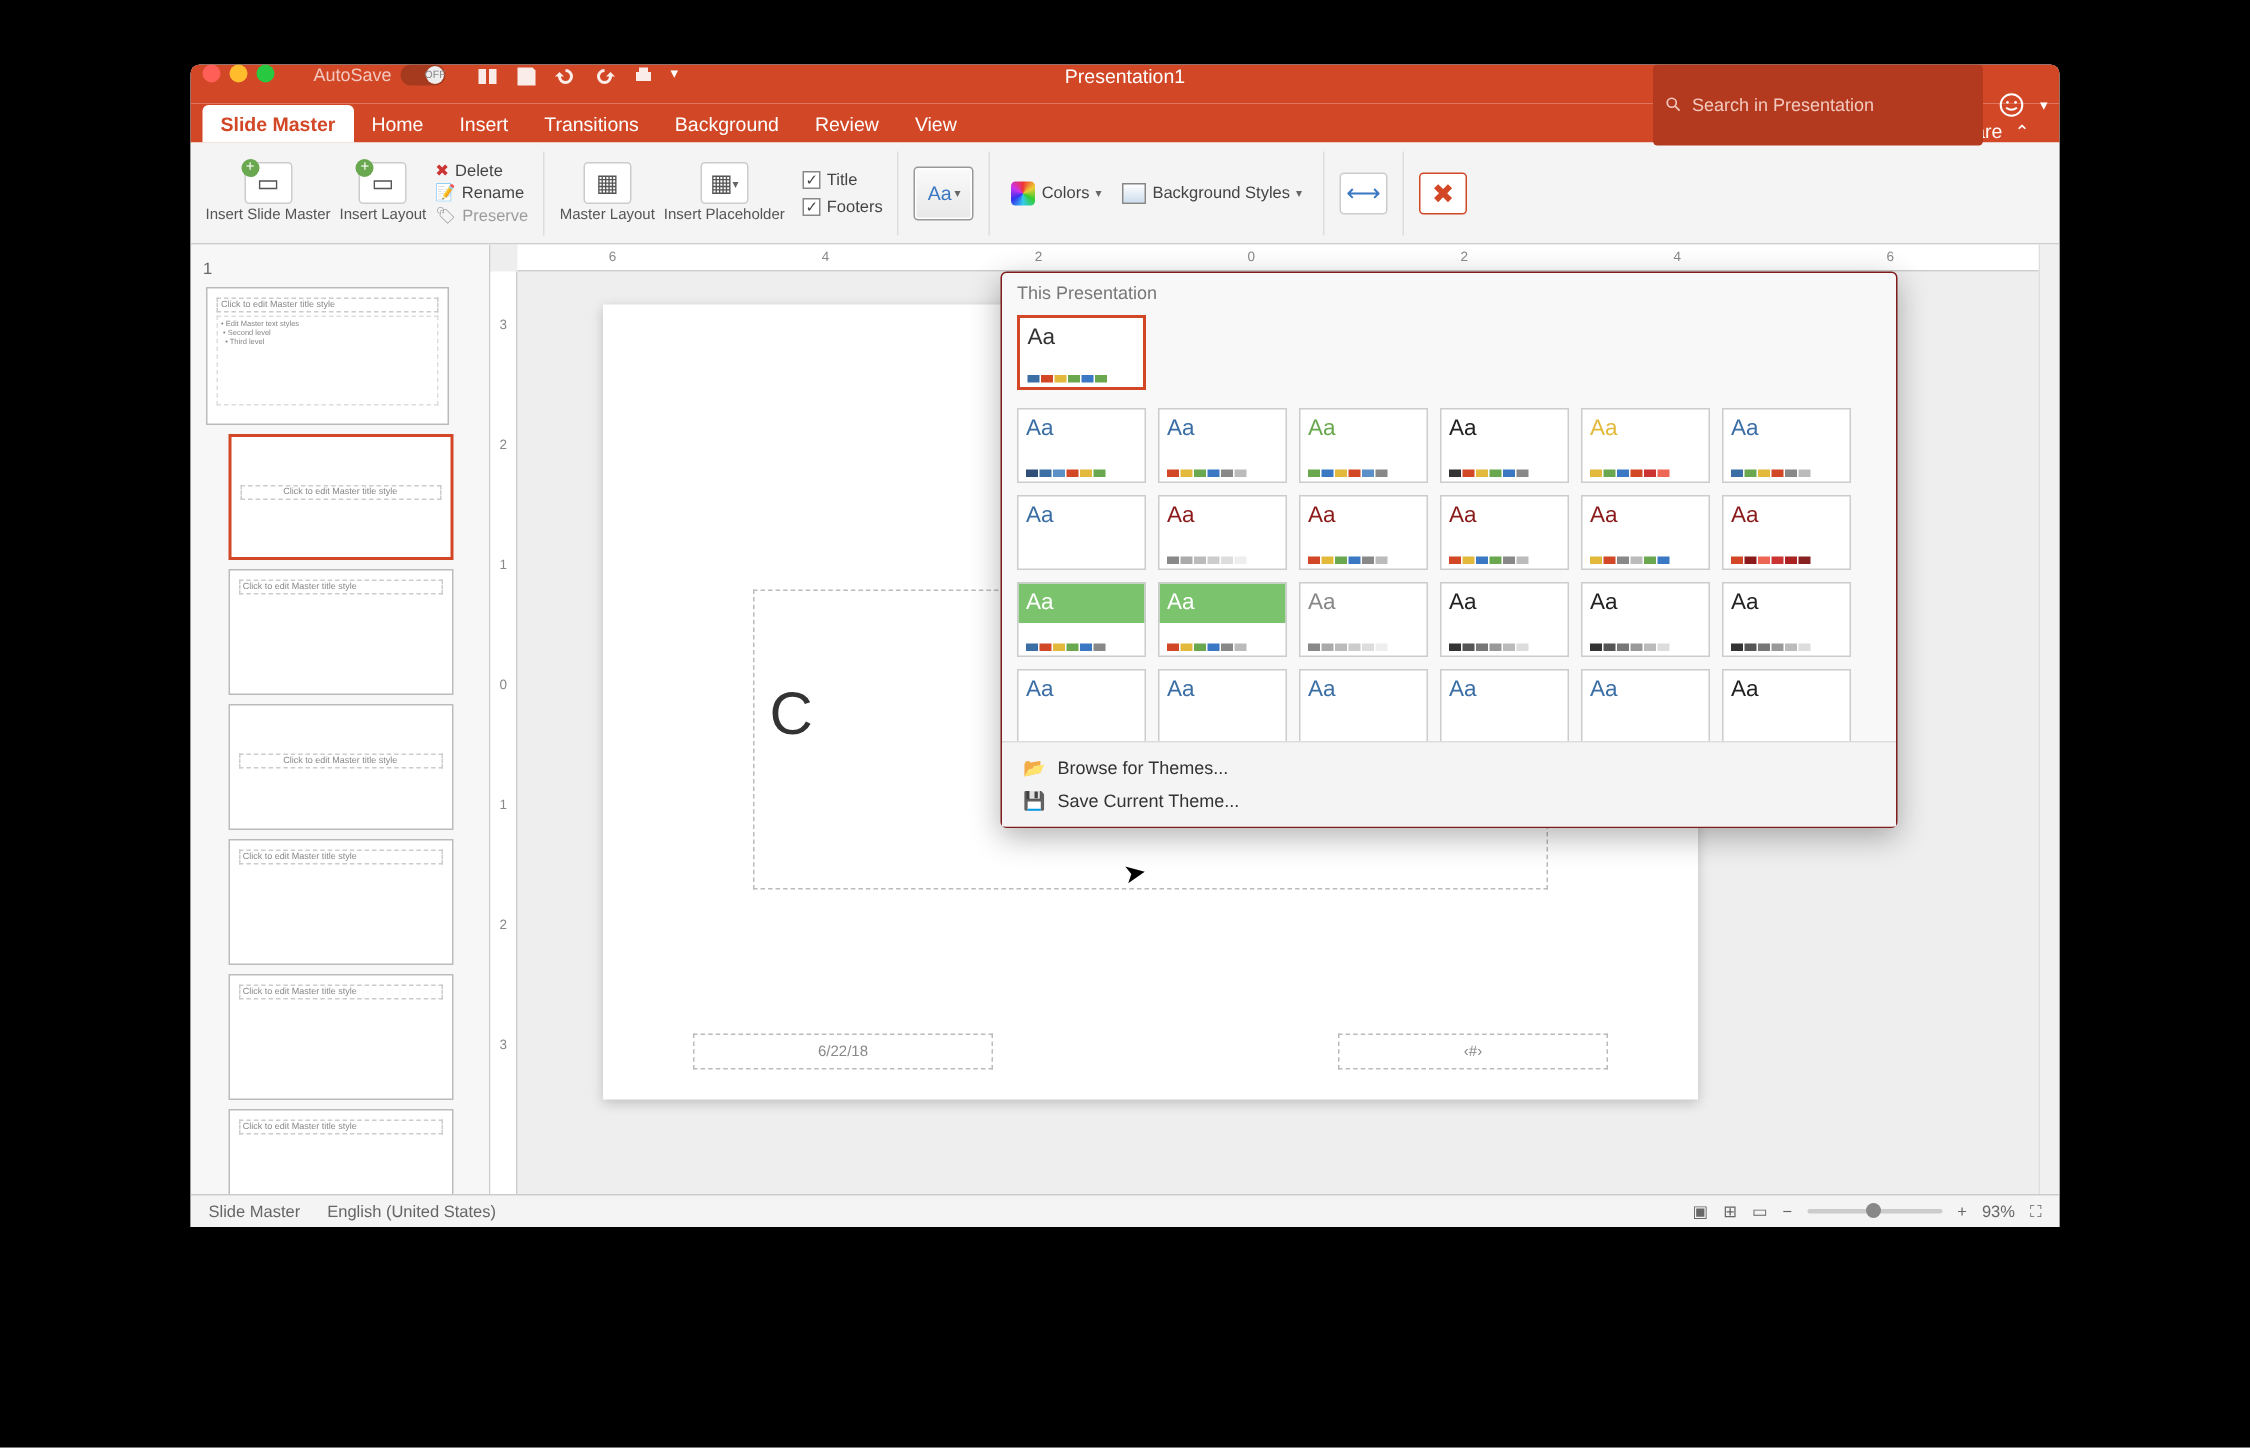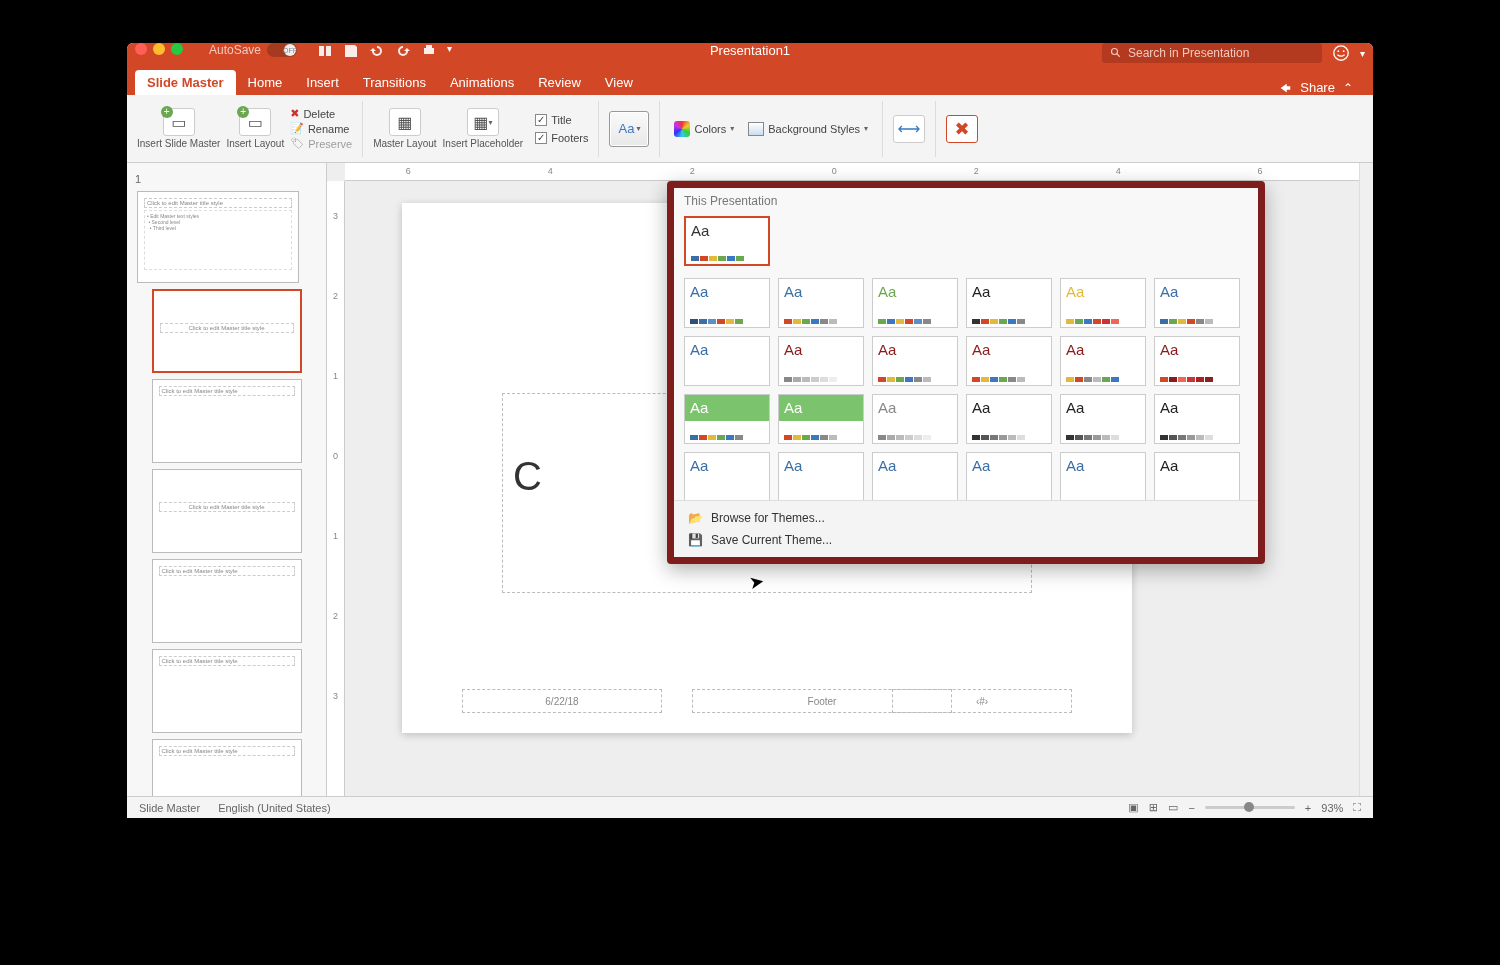--- a/index.html
+++ b/index.html
@@ -10,21 +10,21 @@
   .titlebar { height: 26px; background: #d24726; display: flex; align-items: flex-start; padding: 0 8px; gap: 6px; position: relative; }
   .traffic { width:12px;height:12px;border-radius:50%; }
   .tl-close{background:#ff5f57;} .tl-min{background:#ffbd2e;} .tl-max{background:#28c840;}
   .autosave-box { margin-left: 20px; display: flex; align-items: center; gap: 6px; color: #f3c9bf; font-size: 12px; }
   .autosave-toggle { width:30px;height:14px;background:#a63a1e;border-radius:7px;display:flex;align-items:center; padding:1px; }
   .autosave-knob{width:12px;height:12px;background:#eee;border-radius:50%;font-size:7px;display:flex;align-items:center;justify-content:center;color:#888;margin-left:auto;}
   .qat { display:flex; gap:10px; margin-left:14px; color:#fff; font-size:14px; }
   .qat svg, .qat .g { width:16px;height:16px;fill:#fff;opacity:0.9; }
   .title { position:absolute; left:0;right:0;text-align:center;color:#fff;font-size:13px;pointer-events:none; }
   .titlebar-right{margin-left:auto;display:flex;align-items:center;gap:10px;}
-  .searchbox{background:#b33a1f;border-radius:3px;padding:3px 8px;display:flex;align-items:center;gap:6px;color:#f3c9bf;font-size:12px;width:220px;}
+  .searchbox{background:#b33a1f;border-radius:3px;padding:20px 8px;display:flex;align-items:center;gap:6px;color:#f3c9bf;font-size:12px;width:220px;}
 
   
   .ribbon-tabs{height:26px;background:#d24726;display:flex;align-items:flex-end;padding:0 8px;}
   .rtab{padding:5px 12px;font-size:13px;color:#fff;border-radius:4px 4px 0 0;cursor:pointer;}
   .rtab.active{background:#fff;color:#d24726;font-weight:600;}
   .ribbon-right{margin-left:auto;display:flex;align-items:center;gap:8px;color:#fff;font-size:13px;padding-right:12px;}
 
   
   .ribbon{height:68px;background:#f4f4f4;border-bottom:1px solid #ccc;display:flex;align-items:center;padding:4px 10px;gap:6px;font-size:11px;color:#555;}
   .rgroup{display:flex;flex-direction:column;align-items:center;gap:2px;}
@@ -52,21 +52,21 @@
   .hruler span{position:absolute;top:3px;}
   .vruler{width:18px;background:#fff;border-right:1px solid #ccc;position:absolute;left:0;top:18px;bottom:0;font-size:9px;color:#888;}
   .vruler span{position:absolute;left:6px;}
   .canvas{position:absolute;left:75px;top:40px;width:730px;height:530px;background:#fff;box-shadow:0 2px 8px rgba(0,0,0,0.2);}
   .ph-body{position:absolute;left:100px;top:190px;right:100px;bottom:140px;border:1px dashed #bbb;}
   .ph-body .big{font-size:40px;color:#333;position:absolute;left:10px;top:60px;}
   .ph-foot{position:absolute;bottom:20px;height:24px;border:1px dashed #bbb;font-size:10px;color:#888;display:flex;align-items:center;justify-content:center;}
   .ft-date{left:60px;width:200px;} .ft-mid{left:290px;width:260px;} .ft-num{right:60px;width:180px;}
 
   
-  .dropdown{position:absolute;left:540px;top:138px;width:598px;background:#f8f8f8;border:7px solid #7f1d1d;border-radius:4px;box-shadow:0 6px 20px rgba(0,0,0,0.3);z-index:50;font-size:12px;color:#555;}
+  .dropdown{position:absolute;left:540px;top:138px;width:598px;background:#f8f8f8;border:1px solid #7f1d1d;border-radius:4px;box-shadow:0 6px 20px rgba(0,0,0,0.3);z-index:50;font-size:12px;color:#555;}
   .dd-section-label{padding:6px 10px 4px;color:#777;}
   .dd-grid{display:flex;flex-wrap:wrap;gap:8px;padding:4px 10px 8px;}
   .theme-th{width:86px;height:50px;background:#fff;border:1px solid #ccc;position:relative;display:flex;flex-direction:column;justify-content:space-between;padding:4px 5px 3px;}
   .theme-th.sel{border:2px solid #d24726;}
   .theme-th .aa{font-size:15px;font-weight:500;}
   .theme-th .sw{display:flex;gap:1px;}
   .theme-th .sw i{width:8px;height:5px;display:block;}
   .dd-footer{border-top:1px solid #ddd;background:#f4f4f4;padding:6px 0;}
   .dd-footer-item{display:flex;align-items:center;gap:8px;padding:4px 14px;color:#333;}
   .cursor{position:absolute;left:622px;top:528px;z-index:60;font-size:18px;color:#000;transform:rotate(-10deg);}
@@ -131,21 +131,21 @@
         </svg>
       <span style="color:#fff;font-size:10px;">▾</span>
     </div>
   </div>
 
   <div class="ribbon-tabs">
     <div class="rtab active">Slide Master</div>
     <div class="rtab">Home</div>
     <div class="rtab">Insert</div>
     <div class="rtab">Transitions</div>
-    <div class="rtab">Animations</div>
+    <div class="rtab">Background</div>
     <div class="rtab">Review</div>
     <div class="rtab">View</div>
     <div class="ribbon-right">
       <svg width="14" height="14" viewBox="0 0 16 16">
           <path d="M3 8l7-5v3h4v4h-4v3z" fill="#fff"></path>
         </svg>
       <span>Share</span>
       <span style="font-size:12px;">⌃</span>
     </div>
   </div>
@@ -267,21 +267,20 @@
           <span style="top:270px">0</span>
           <span style="top:350px">1</span>
           <span style="top:430px">2</span>
           <span style="top:510px">3</span>
       </div>
       <div class="canvas">
         <div class="ph-body">
           <div class="big">C</div>
         </div>
         <div class="ph-foot ft-date">6/22/18</div>
-        <div class="ph-foot ft-mid">Footer</div>
         <div class="ph-foot ft-num">‹#›</div>
       </div>
     </div>
 
     <div class="vsb"></div>
   </div>
 
   <div class="status">
     <span>Slide Master</span>
     <span>English (United States)</span>

